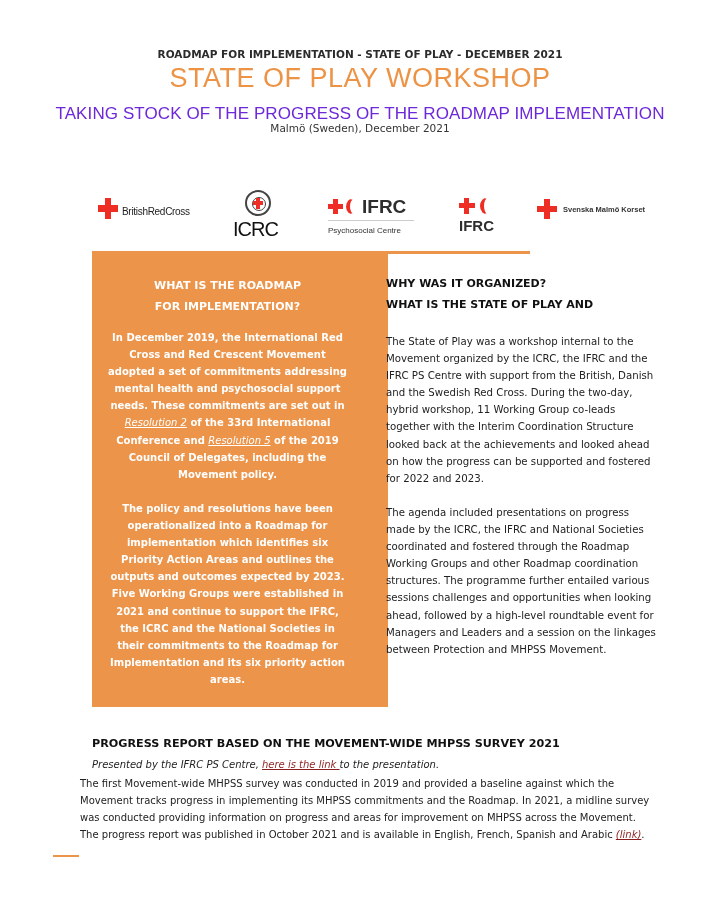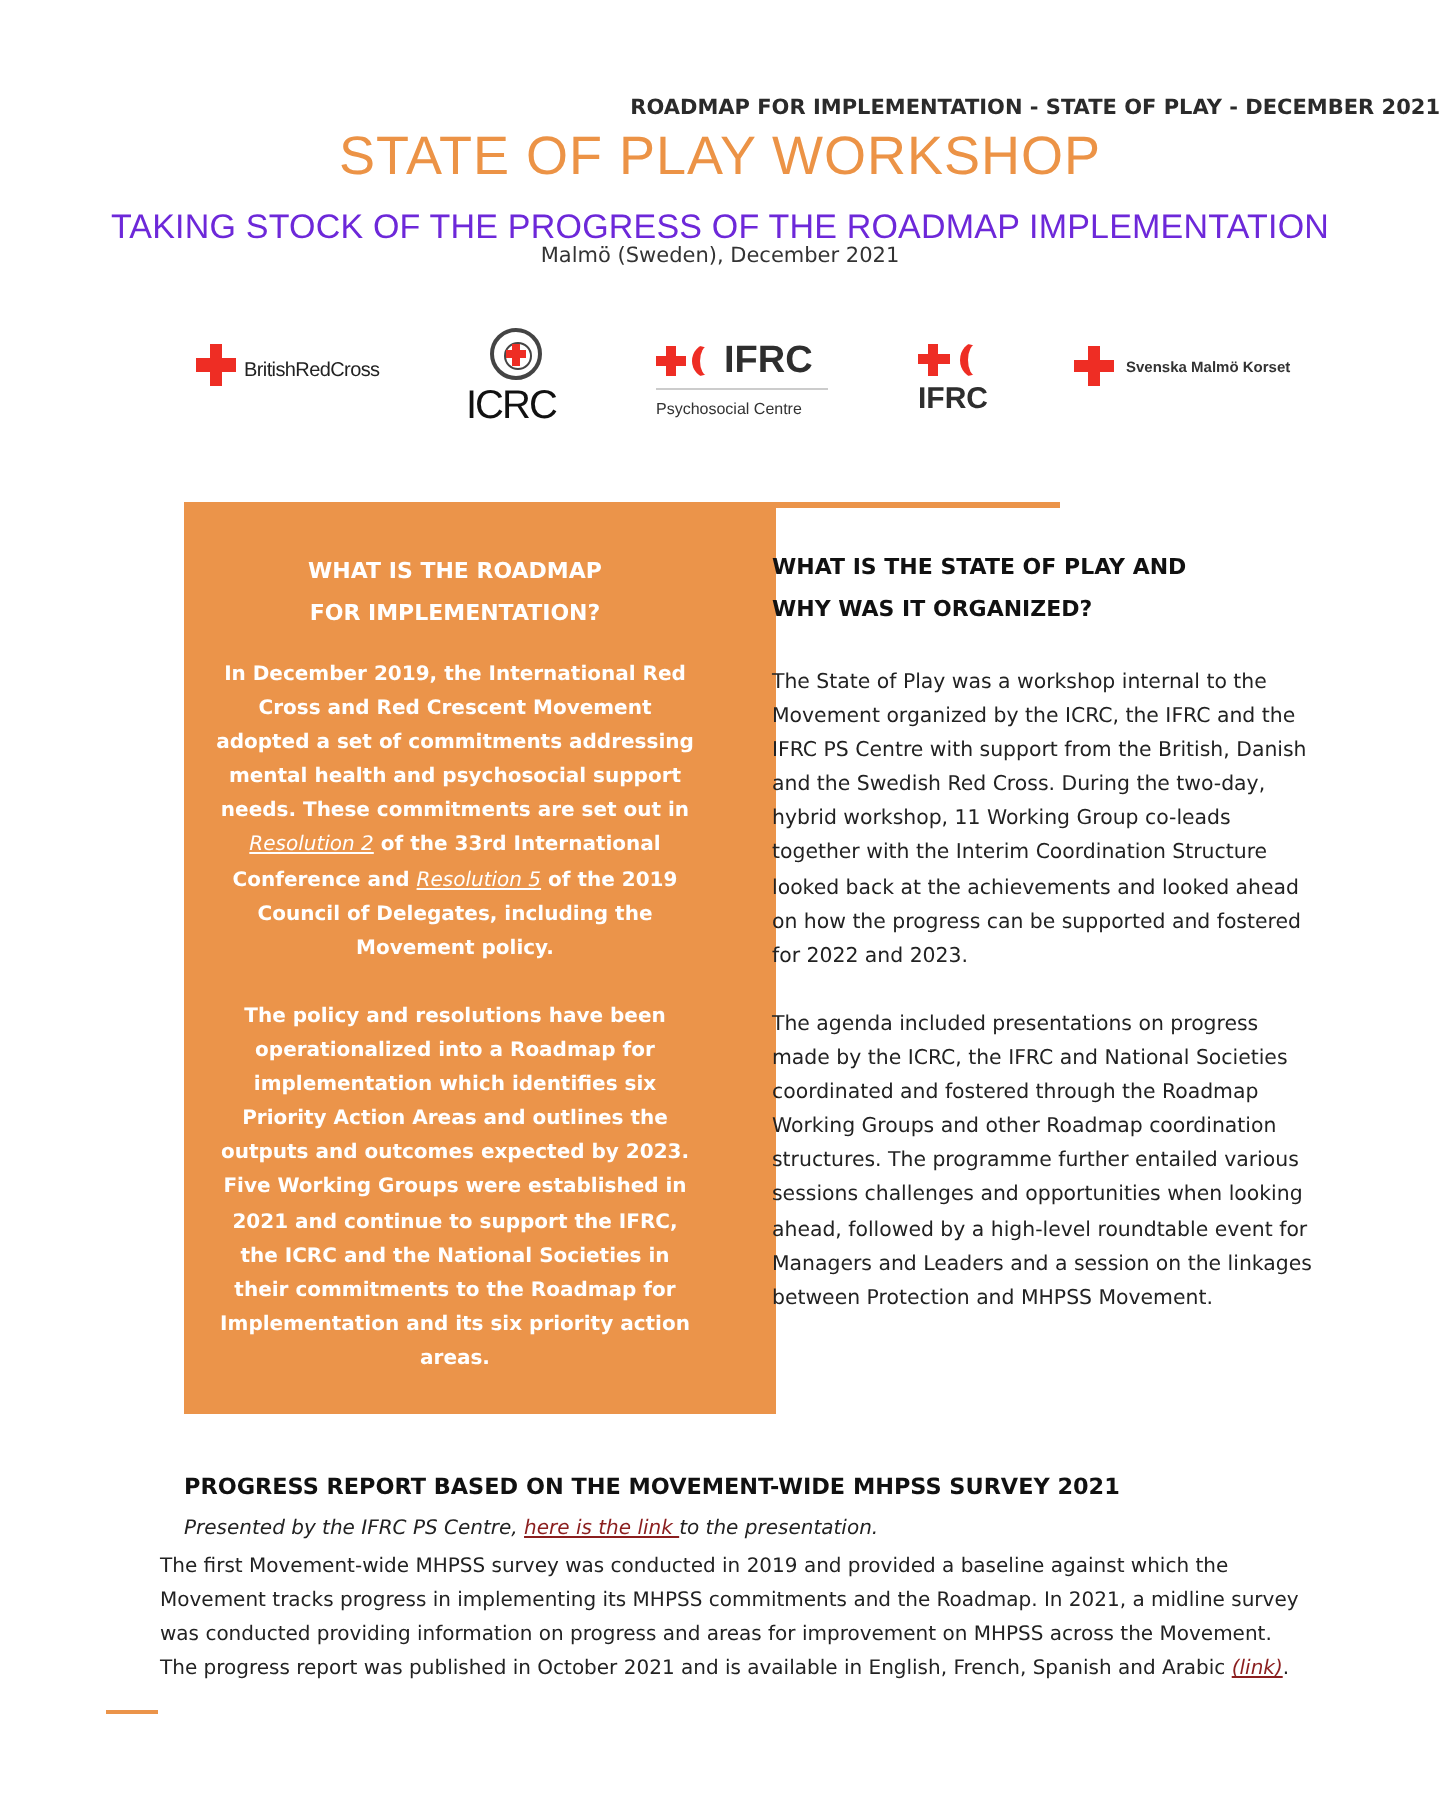--- a/index.html
+++ b/index.html
@@ -1,26 +1,26 @@
 <!DOCTYPE html>
 <html><head>
 <meta charset="utf-8">
 <style>
   html, body { margin:0; padding:0; background:#ffffff; }
   body { width:720px; height:910px; position:relative; overflow:hidden;
          font-family: "DejaVu Sans", "Liberation Sans", sans-serif; color:#222; }
   .abs { position:absolute; }
   .center { text-align:center; left:0; width:720px; }
-  .kicker { top:48px; font-size:10.5px; font-weight:bold; color:#2b2b2b; letter-spacing:0;text-align:right; }
+  .kicker { top:48px; font-size:10.5px; font-weight:bold; color:#2b2b2b; letter-spacing:0; }
   .title { top:63px; font-size:27px; color:#ec9346; letter-spacing:0.5px; font-family:"Liberation Sans", sans-serif; }
   .subtitle { top:104px; font-size:17px; color:#6d28d9; font-family:"Liberation Sans", sans-serif; letter-spacing:0.1px; }
   .place { top:122px; font-size:10.5px; color:#333; }
 
   
-  .logo { position:absolute; }
+  .logo { position:absolute;margin-top:26px; }
   .cross { position:absolute; background:#ee2d24; }
   .brc-text { position:absolute; left:24px; top:8px; font-size:10px; font-family:"Liberation Sans", sans-serif; color:#222; letter-spacing:-0.3px; white-space:nowrap; }
   .icrc-emblem { position:absolute; left:12px; top:0; width:26px; height:26px; border-radius:50%; border:2px solid #444; box-sizing:border-box; background:#fff; }
   .icrc-emblem .inner { position:absolute; left:5px; top:5px; width:12px; height:12px; border-radius:50%; border:1px solid #444; }
   .icrc-text { position:absolute; left:0; top:28px; font-size:20px; font-family:"Liberation Sans", sans-serif; color:#111; letter-spacing:-1px; }
   .ifrc-big { position:absolute; font-family:"Liberation Sans", sans-serif; font-weight:bold; color:#2e2e2e; }
   .crescent { position:absolute; border-radius:50%; border-left:4px solid #ee2d24; border-top:1px solid transparent; border-bottom:1px solid transparent; }
   .psc-line { position:absolute; height:1px; background:#ccc; }
   .psc-text { position:absolute; font-size:8px; color:#333; white-space:nowrap; font-family:"Liberation Sans", sans-serif; }
   .src-text { position:absolute; font-size:7.5px; font-weight:bold; color:#333; white-space:nowrap; font-family:"Liberation Sans", sans-serif; }
@@ -91,22 +91,22 @@
 <div class="orange-box">
   <div class="ob-heading">
     <div>WHAT IS THE ROADMAP</div>
     <div>FOR IMPLEMENTATION?</div>
   </div>
   <div class="ob-para" style="top:78px;"><span>In December 2019, the International Red Cross and Red Crescent Movement adopted a set of commitments addressing mental health and psychosocial support needs. These commitments are set out in </span><span class="lnk">Resolution 2</span><span> of the 33rd International Conference and </span><span class="lnk">Resolution 5</span><span> of the 2019 Council of Delegates, including the Movement policy.</span></div>
   <div class="ob-para" style="top:249px;">The policy and resolutions have been operationalized into a Roadmap for implementation which identifies six Priority Action Areas and outlines the outputs and outcomes expected by 2023. Five Working Groups were established in 2021 and continue to support the IFRC, the ICRC and the National Societies in their commitments to the Roadmap for Implementation and its six priority action areas.</div>
 </div>
 
 <div class="rc-heading">
+  <div>WHY WAS IT ORGANIZED?</div>
   <div>WHAT IS THE STATE OF PLAY AND</div>
-  <div>WHY WAS IT ORGANIZED?</div>
 </div>
 <div class="rc-para" style="top:333px;">The State of Play was a workshop internal to the Movement organized by the ICRC, the IFRC and the IFRC PS Centre with support from the British, Danish and the Swedish Red Cross. During the two-day, hybrid workshop, 11 Working Group co-leads together with the Interim Coordination Structure looked back at the achievements and looked ahead on how the progress can be supported and fostered for 2022 and 2023.</div>
 <div class="rc-para" style="top:504px;">The agenda included presentations on progress made by the ICRC, the IFRC and National Societies coordinated and fostered through the Roadmap Working Groups and other Roadmap coordination structures. The programme further entailed various sessions challenges and opportunities when looking ahead, followed by a high-level roundtable event for Managers and Leaders and a session on the linkages between Protection and MHPSS Movement.</div>
 
 <div class="pr-heading">PROGRESS REPORT BASED ON THE MOVEMENT-WIDE MHPSS SURVEY 2021</div>
 <div class="pr-intro"><span>Presented by the IFRC PS Centre, </span><span class="lnk">here is the link </span><span>to the presentation.</span></div>
 <div class="pr-body"><span>The first Movement-wide MHPSS survey was conducted in 2019 and provided a baseline against which the Movement tracks progress in implementing its MHPSS commitments and the Roadmap. In 2021, a midline survey was conducted providing information on progress and areas for improvement on MHPSS across the Movement. The progress report was published in October 2021 and is available in English, French, Spanish and Arabic </span><span class="lnk">(link)</span><span>.</span></div>
 
 <div class="footer-line"></div>
 

